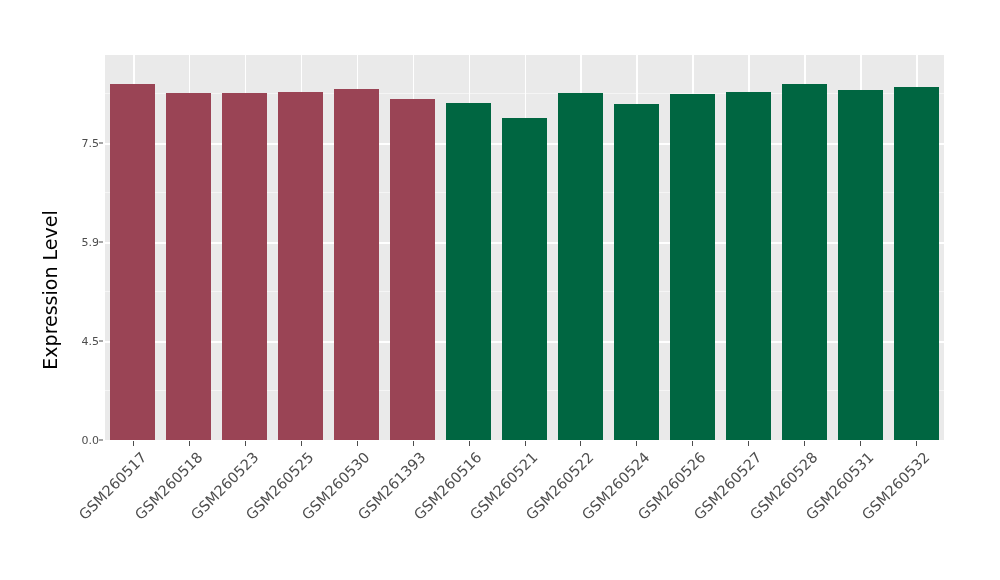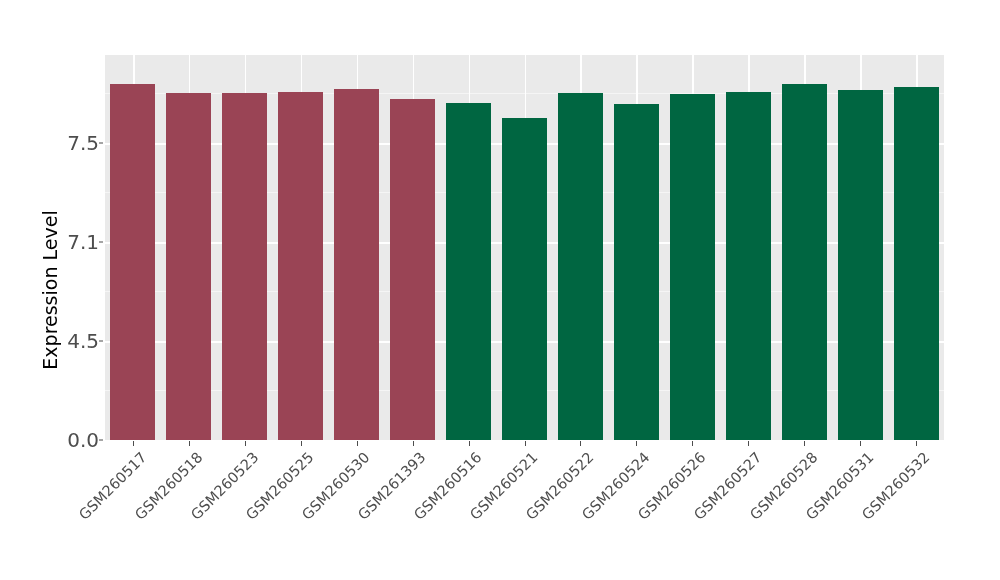--- a/index.html
+++ b/index.html
@@ -37,21 +37,21 @@
     color: #000000;
     white-space: nowrap;
     letter-spacing: 0px;
   }
 
   
   .y-tick-label {
     position: absolute;
     right: 0px;
     transform: translateY(-50%);
-    font-size: 20px;
+    font-size: 11px;
     color: #4d4d4d;
     white-space: nowrap;
     text-align: right;
   }
   .y-ticks-col {
     position: absolute;
     left: 60px;
     top: 0;
     width: 39px;
     height: 580px;
@@ -131,21 +131,21 @@
 </head>
 <body>
 
 <div id="chart-root">
 
   <div class="y-axis-title">Expression Level</div>
 
   <div class="y-ticks-col" id="y-ticks">
       <div class="y-tick-label" style="top: 440px;">0.0</div>
       <div class="y-tick-label" style="top: 340.977px;">4.5</div>
-      <div class="y-tick-label" style="top: 241.955px;">7.1</div>
+      <div class="y-tick-label" style="top: 241.955px;">5.9</div>
       <div class="y-tick-label" style="top: 142.932px;">7.5</div>
     </div>
   <div id="y-tick-marks">
       <div class="y-tick-mark" style="top: 440px;"></div>
       <div class="y-tick-mark" style="top: 340.977px;"></div>
       <div class="y-tick-mark" style="top: 241.955px;"></div>
       <div class="y-tick-mark" style="top: 142.932px;"></div>
     </div>
 
   <div id="panel">

